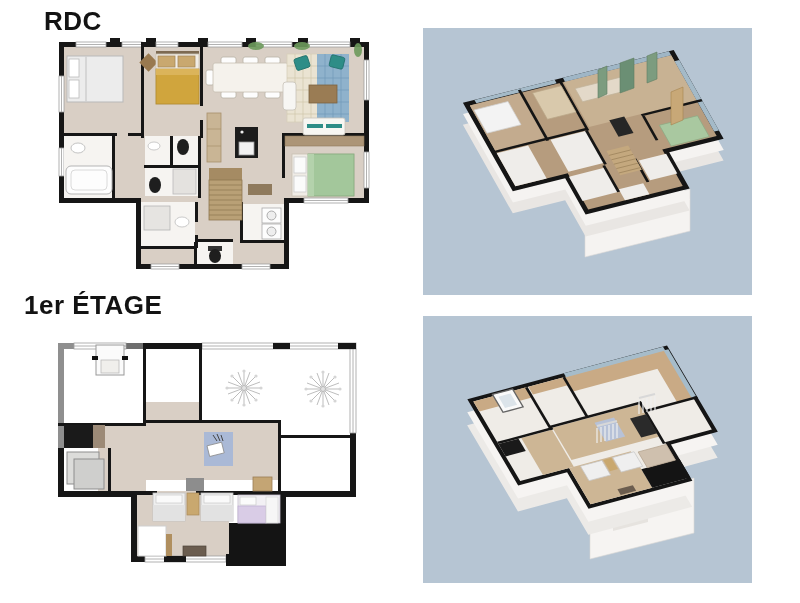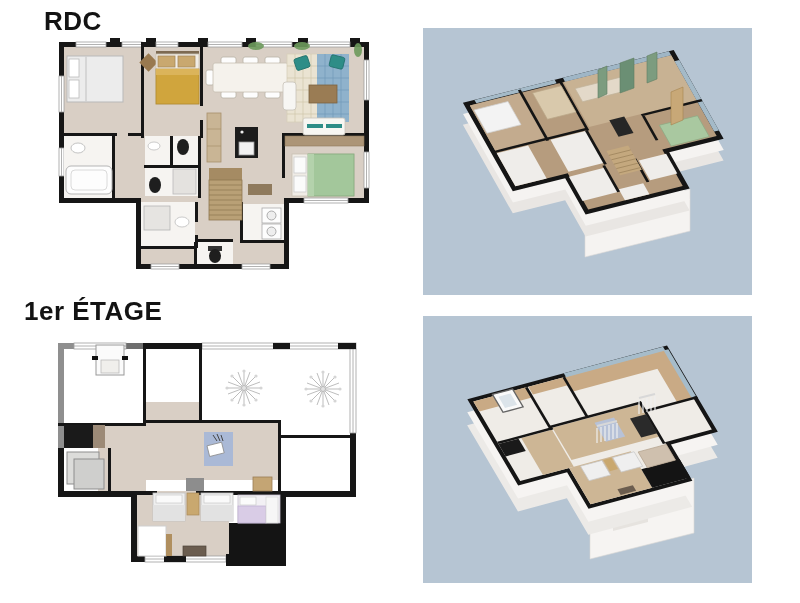--- a/index.html
+++ b/index.html
@@ -1,20 +1,20 @@
 <!DOCTYPE html>
 <html><head>
 <meta charset="utf-8">
 <style>
   html,body{margin:0;padding:0;background:#fff;}
   .canvas{position:relative;width:800px;height:603px;background:#ffffff;overflow:hidden;
           font-family:Liberation Sans, sans-serif;margin-left:6px;}
   .floor-label{position:absolute;font-weight:bold;color:#131313;font-size:26px;letter-spacing:0.5px;margin:0;}
   #rdc-label{left:38px;top:6px;}
-  #etage-label{left:18px;top:296px;}
+  #etage-label{left:18px;top:290px;}
   .plan2d{position:absolute;}
   #rdc-plan{left:50px;top:36px;width:318px;height:236px;}
   #etage-plan{left:44px;top:340px;width:312px;height:226px;}
   .panel3d{position:absolute;width:329px;height:267px;background:#b6c5d3;}
   #rdc-3d{left:417px;top:28px;}
   #etage-3d{left:417px;top:316px;}
   svg{display:block;width:100%;height:100%;}
 </style>
 </head>
 <body>

